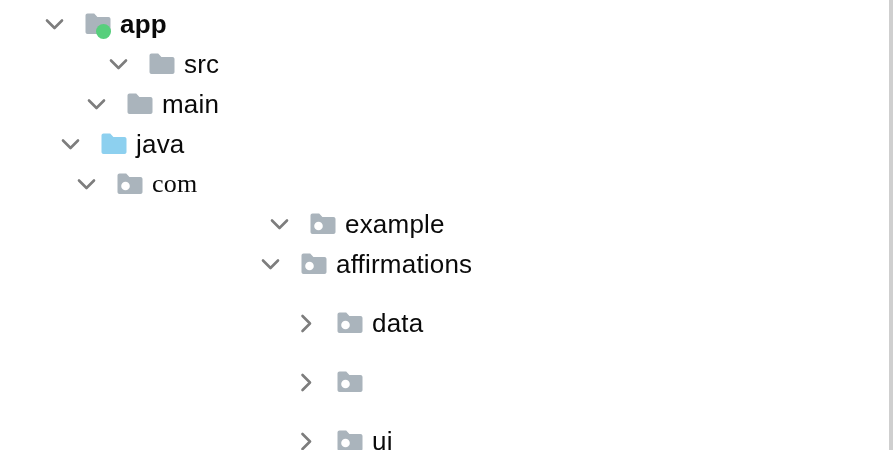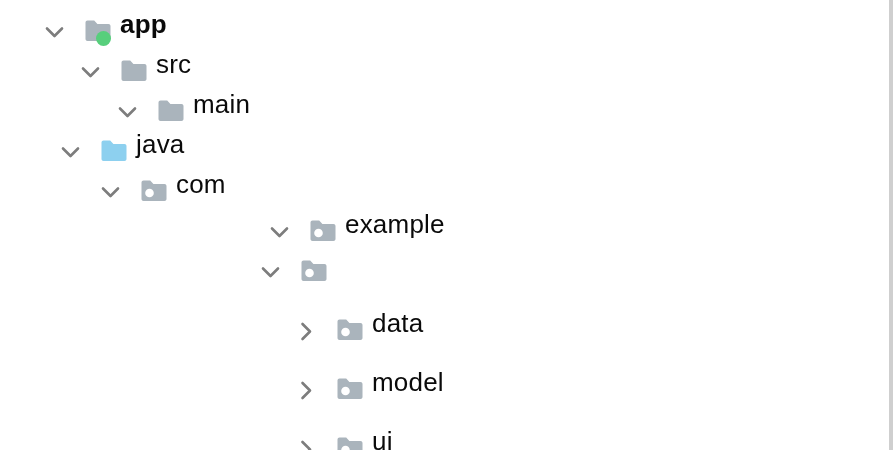--- a/index.html
+++ b/index.html
@@ -18,35 +18,35 @@
     padding-top: 4px;
   }
   .panel-border-right {
     position: absolute;
     left: 889px; top: 0;
     width: 4px; height: 450px;
     background: #cfcfcf;
   }
   .row {
     display: flex;
-    align-items: flex-end;
+    align-items: center;
     height: 40px;
     width: 100%;
     color: #0a0a0a;
     cursor: default;
   }
   .row.selected {
     background: #2874bf;
     color: #ffffff;
   }
   .d0 { padding-left: 44px; }
-  .d1 { padding-left: 80px; }
-  .d2 { padding-left: 117px; }
+  .d1 { padding-left: 108px; }
+  .d2 { padding-left: 86px; }
   .d3 { padding-left: 60px; }
-  .d4 { padding-left: 100px; }
+  .d4 { padding-left: 76px; font-family: Liberation Serif, serif; }
   .d5 { padding-left: 224px; margin-left: 45px; }
   .d6 { padding-left: 260px; }
   .d7 { padding-left: 296px; margin-top: 19px; }
   .chev {
     width: 20px;
     height: 24px;
     display: flex;
     align-items: center;
     justify-content: center;
     flex: none;
@@ -195,20 +195,21 @@
       <svg width="19" height="13" viewBox="0 0 19 13">
           <use href="#chev-down"></use>
         </svg>
     </span>
     <span class="icon">
       <svg width="28" height="26" viewBox="0 0 28 26">
           <use href="#folder-shape" fill="#aab4bc"></use>
           <circle cx="9.5" cy="15" r="4.3" fill="#ffffff"></circle>
         </svg>
     </span>
+    <span class="label">affirmations</span>
   </div>
 
   <div class="row d7">
     <span class="chev">
       <svg width="13" height="19" viewBox="0 0 13 19">
           <use href="#chev-right"></use>
         </svg>
     </span>
     <span class="icon">
       <svg width="28" height="26" viewBox="0 0 28 26">
@@ -224,21 +225,20 @@
       <svg width="13" height="19" viewBox="0 0 13 19">
           <use href="#chev-right"></use>
         </svg>
     </span>
     <span class="icon">
       <svg width="28" height="26" viewBox="0 0 28 26">
           <use href="#folder-shape" fill="#aab4bc"></use>
           <circle cx="9.5" cy="15" r="4.3" fill="#ffffff"></circle>
         </svg>
     </span>
-    <span class="label">model</span>
   </div>
 
   <div class="row d7">
     <span class="chev">
       <svg width="13" height="19" viewBox="0 0 13 19">
           <use href="#chev-right"></use>
         </svg>
     </span>
     <span class="icon">
       <svg width="28" height="26" viewBox="0 0 28 26">

